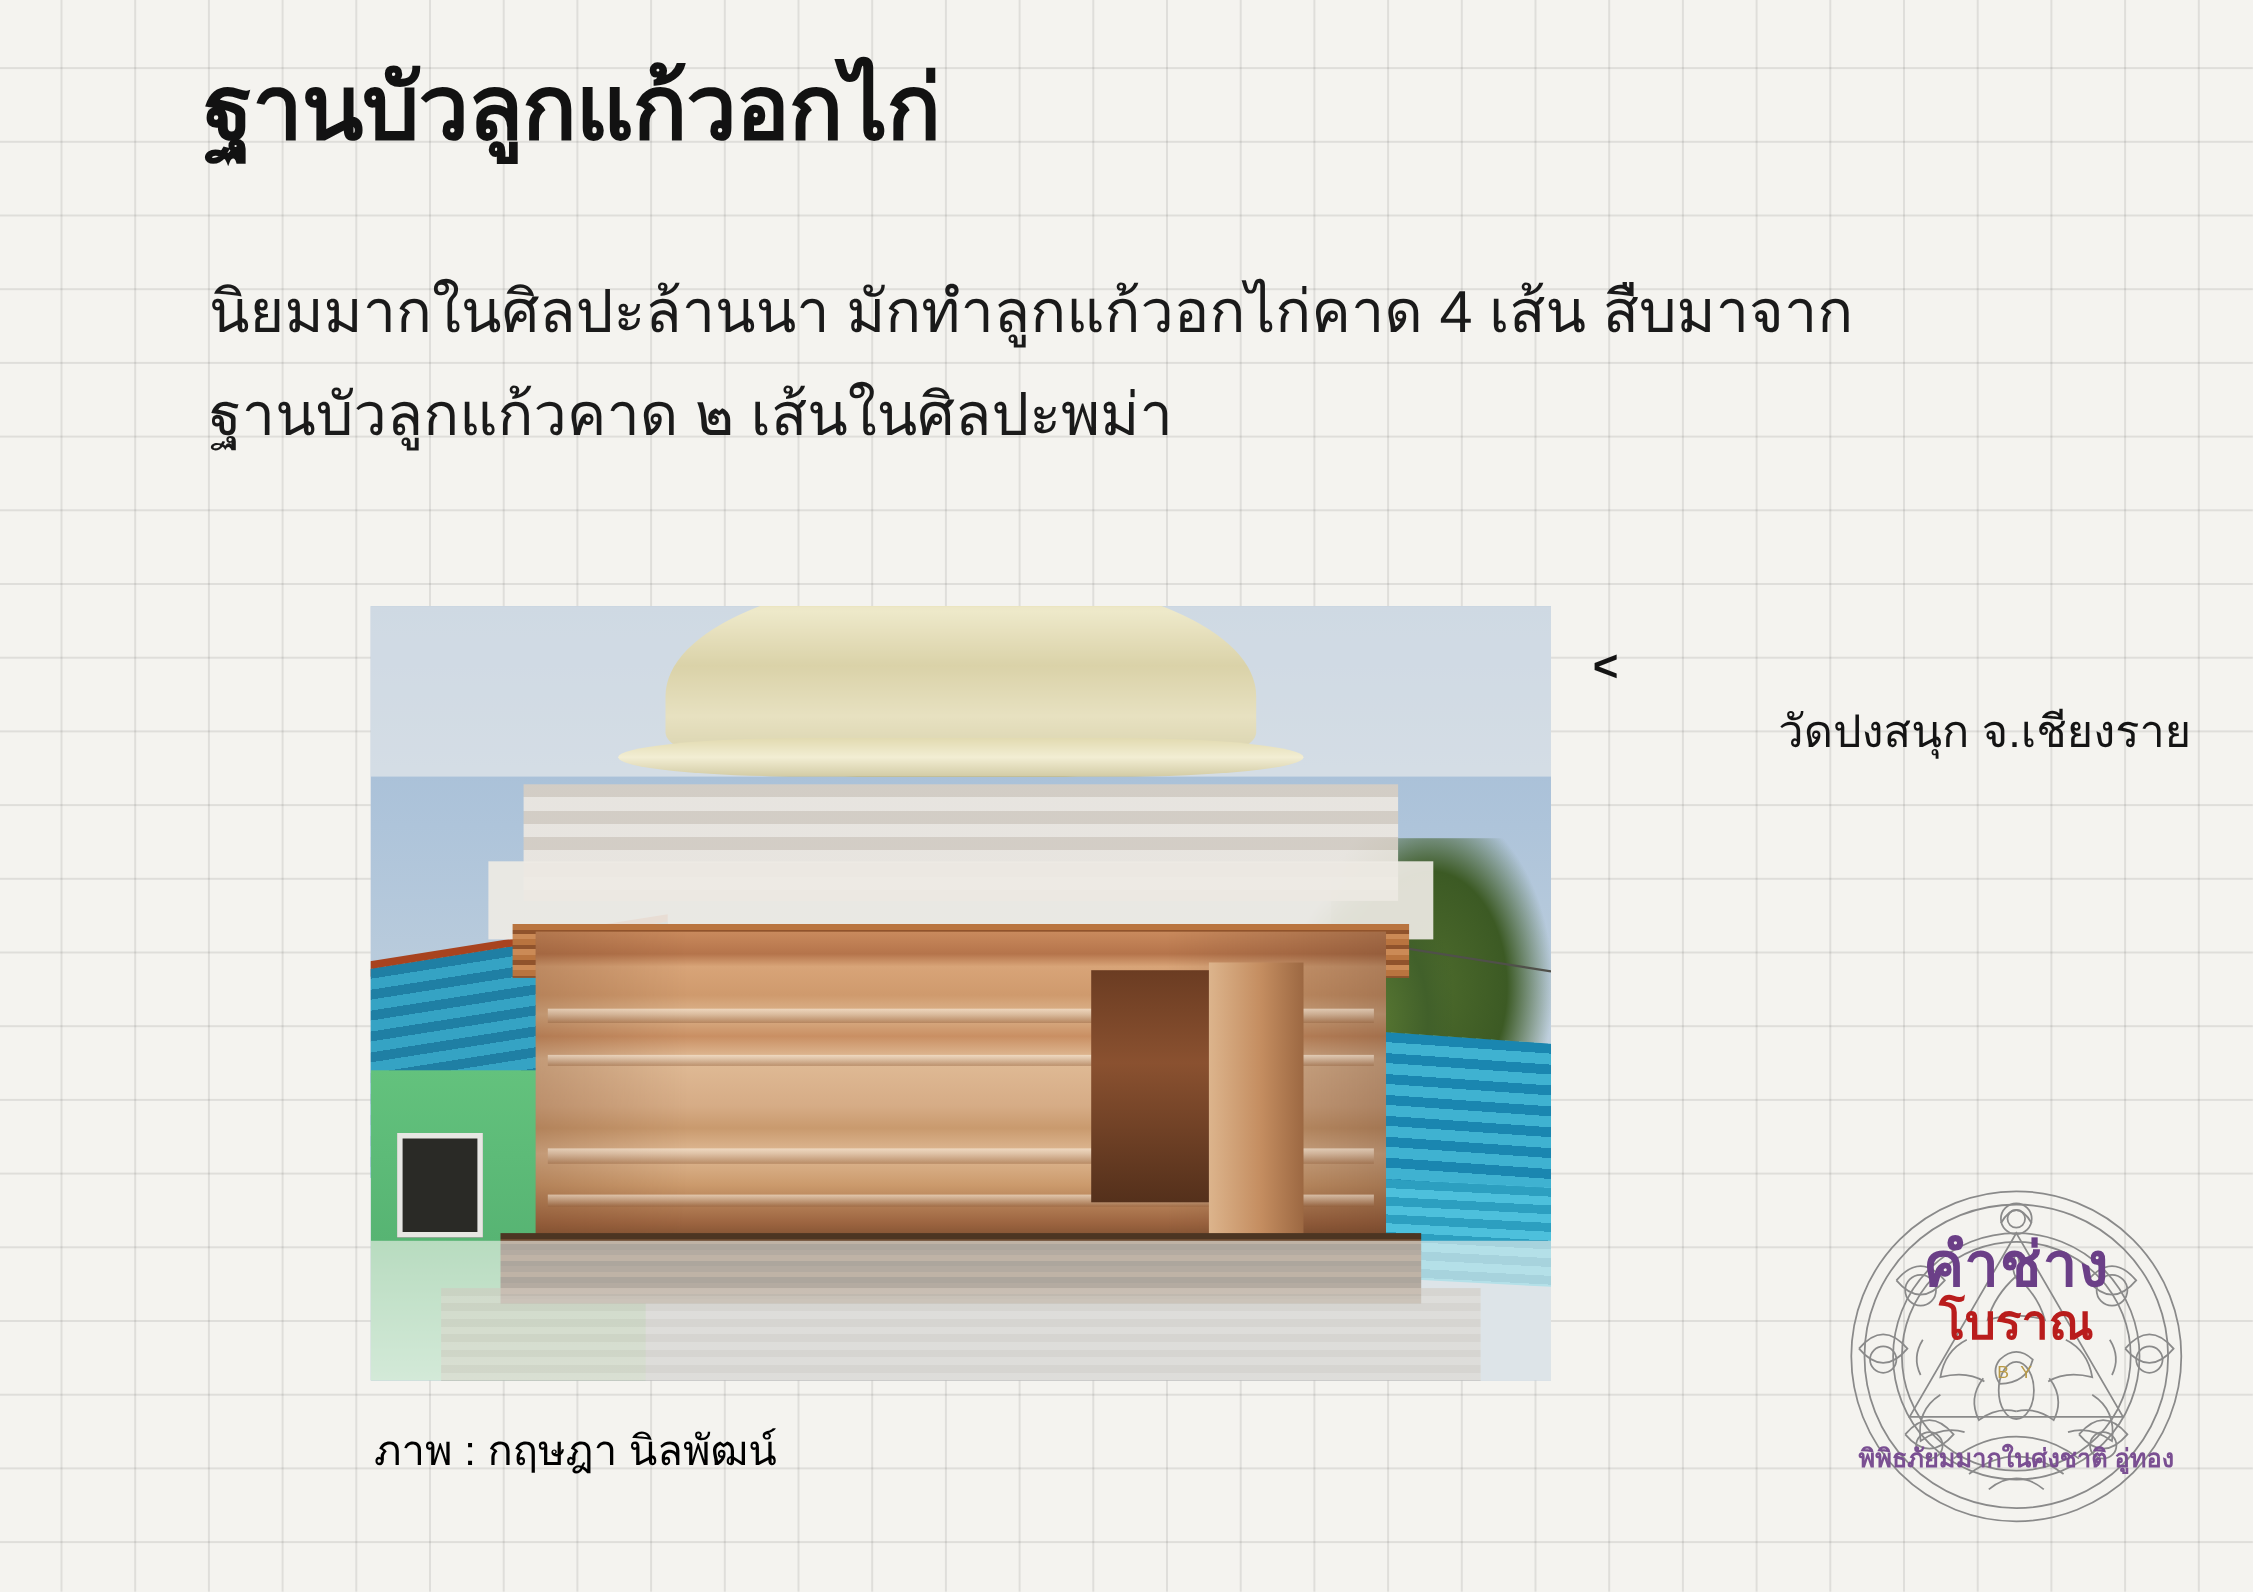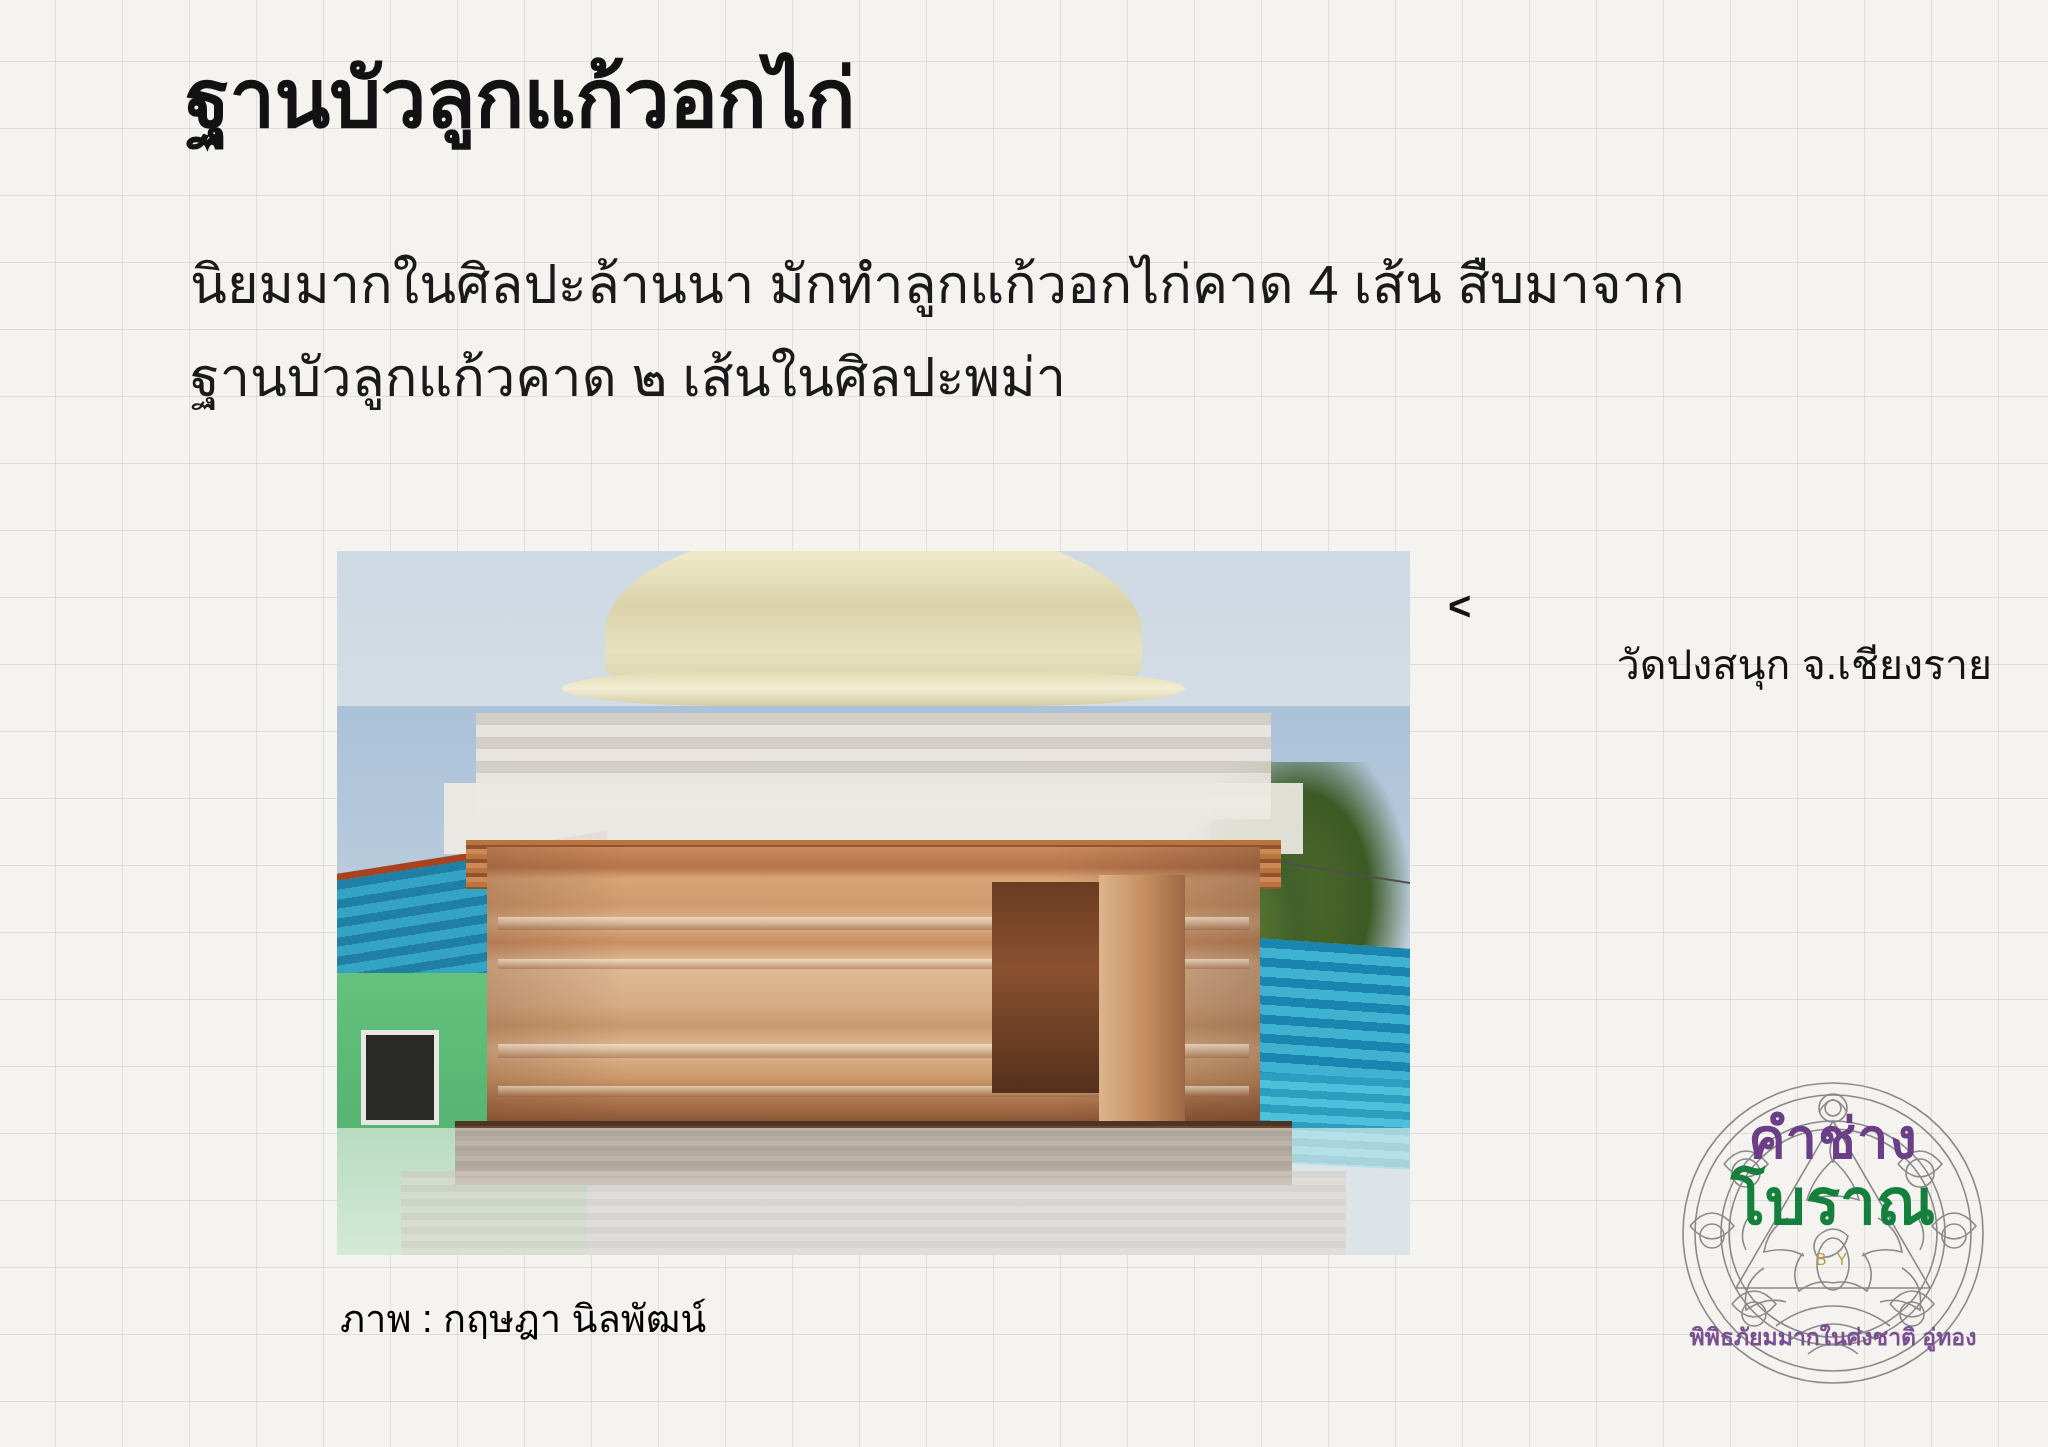--- a/index.html
+++ b/index.html
@@ -224,21 +224,21 @@
     position:absolute; inset:0;
     display:flex; flex-direction:column;
     align-items:center; justify-content:center;
     pointer-events:none;
   }
   #logo .w1 {
     font-size:56px; font-weight:bold; color:#6b3f87;
     line-height:1.0; letter-spacing:1px;
   }
   #logo .w2 {
-    font-size:64px; font-weight:bold; color:#15803d;
+    font-size:44px; font-weight:bold; color:#b91c1c;
     line-height:1.05; margin-top:2px;
   }
   #logo .by-row {
     display:flex; align-items:center; gap:8px;
     margin-top:6px; width:230px;flex-direction:column;
   }
   #logo .by-line { flex:1; height:2px; background:#b99a46; }
   #logo .by-text { font-size:16px; color:#b99a46; letter-spacing:3px; }
   #logo .w3 {
     font-size:23px; font-weight:bold; color:#7a4f92;

